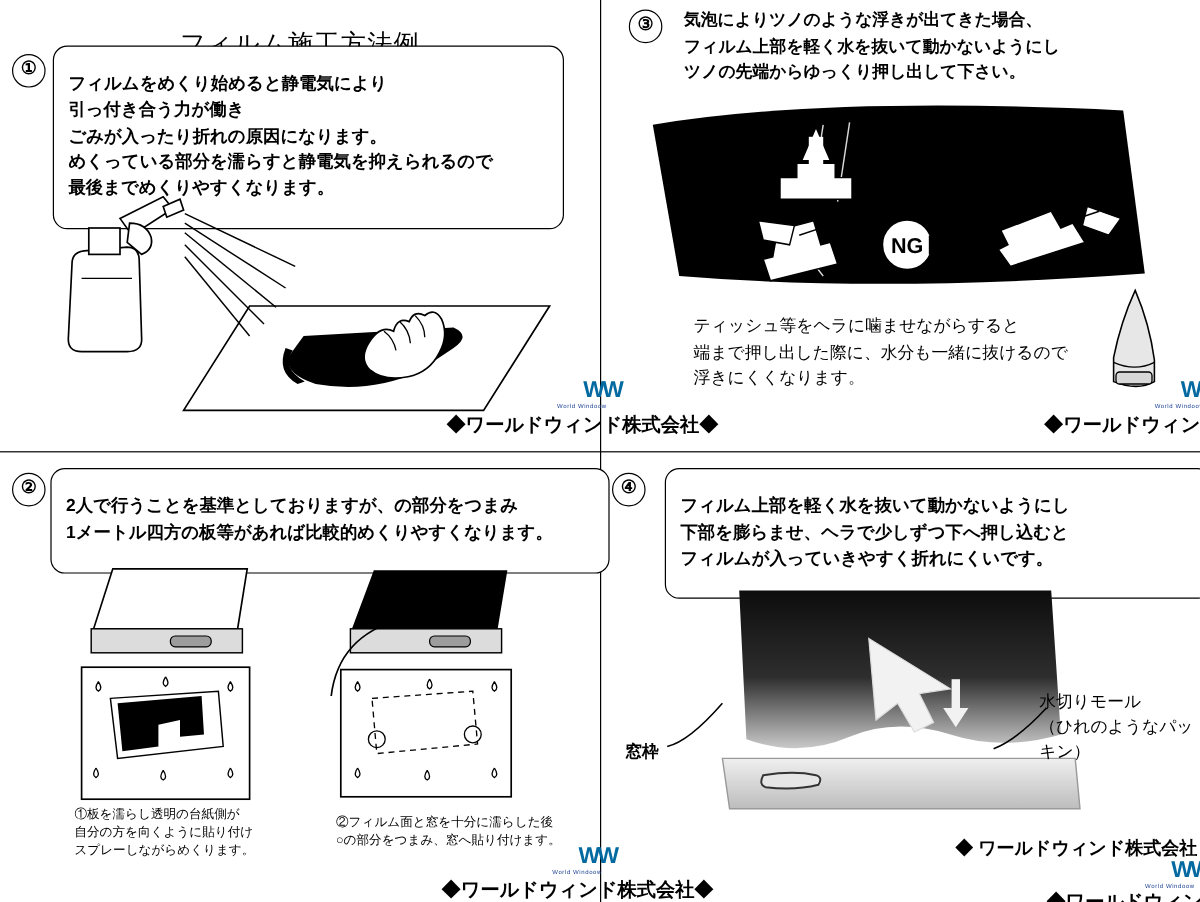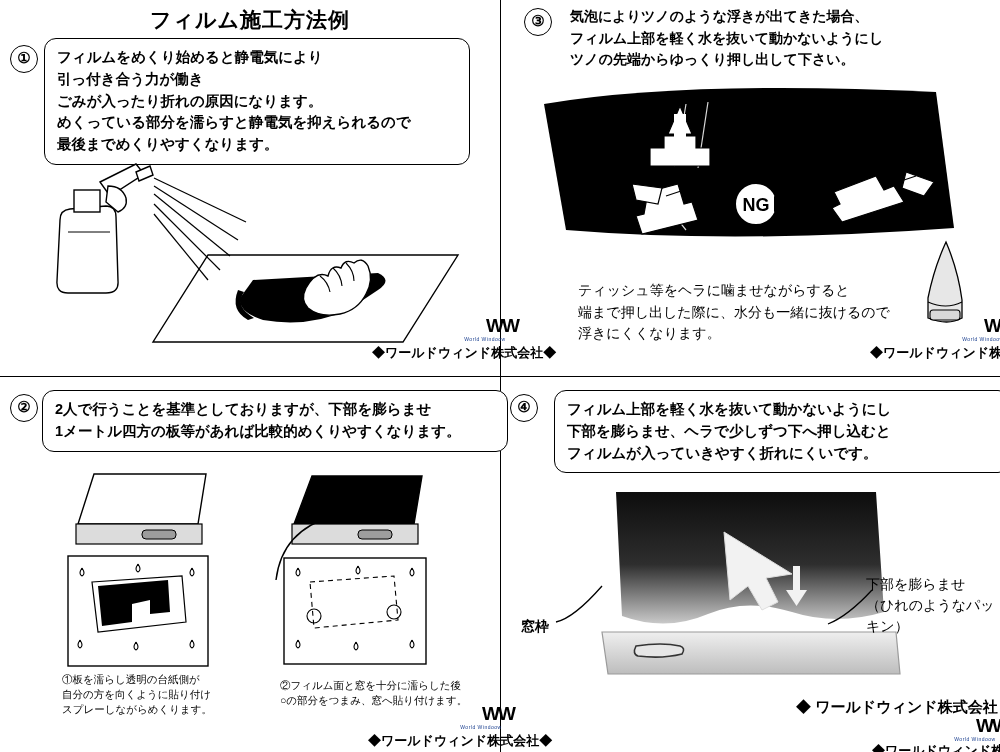--- a/index.html
+++ b/index.html
@@ -40,44 +40,44 @@
     height: 376px;
   }
   #q1 { left: 0; top: 0; }
   #q2 { left: 500px; top: 0; }
   #q3 { left: 0; top: 376px; }
   #q4 { left: 500px; top: 376px; }
 
   .main-title {
     position: absolute;
     left: 150px;
-    top: 6px;
+    top: 22px;
     font-size: 21px;
-    font-weight: bold;
+    font-weight: normal;
     letter-spacing: 1px;
   }
 
   .circle-num {
     position: absolute;
     width: 26px;
     height: 26px;
     border: 1.6px solid #000;
     border-radius: 50%;
     text-align: center;
     line-height: 24px;
     font-size: 15px;
     font-weight: bold;
   }
 
   .balloon {
     position: absolute;
     border: 1.6px solid #000;
     border-radius: 12px;
     background: #fff;
-    padding: 8px 12px;
+    padding: 21px 12px;
     font-size: 14.5px;
     line-height: 1.5;
     white-space: pre-line;
     font-weight: bold;
   }
 
   .plain-text {
     position: absolute;
     font-size: 14px;
     line-height: 1.55;
@@ -100,34 +100,34 @@
   }
 
   
   .logo {
     position: absolute;
     text-align: center;
   }
   .logo .ww {
     font-size: 19px;
     font-weight: bold;
-    color: #000000;
+    color: #0369a1;
     letter-spacing: -2px;
     line-height: 1;
     margin-left: 34px;
   }
   .logo .sub {
     font-size: 5px;
     color: #1a3f8f;
     letter-spacing: 0.5px;
     margin-top: 1px;
   }
   .credit {
     position: absolute;
-    font-size: 13px;
+    font-size: 16px;
     font-weight: bold;
     white-space: nowrap;
   }
   .credit.big {
     font-size: 15px;
   }
 
   svg { display: block; overflow: visible; }
   .fig { position: absolute; }
 </style>
@@ -234,36 +234,36 @@
     </div>
 
     <div class="fig" style="left:412px; top:240px;">
       <svg width="70" height="100" viewBox="0 0 70 100">
         <path d="M34,2 Q46,30 50,60 L50,78 Q36,86 16,78 L16,58 Q22,28 34,2 Z" fill="#e7e7e7" stroke="#000" stroke-width="1.3"></path>
         <path d="M16,62 Q34,70 50,62" fill="none" stroke="#000" stroke-width="1.1"></path>
         <rect x="18" y="70" width="30" height="10" rx="3" fill="#d8d8d8" stroke="#000" stroke-width="1.1"></rect>
       </svg>
     </div>
 
-    <div class="plain-text" style="left:78px; top:280px; width:380px;font-family:Liberation Serif, serif;">ティッシュ等をヘラに噛ませながらすると
+    <div class="plain-text" style="left:78px; top:262px; width:380px;font-family:Liberation Serif, serif;">ティッシュ等をヘラに噛ませながらすると
 端まで押し出した際に、水分も一緒に抜けるので
 浮きにくくなります。</div>
 
     <div class="logo" style="left:450px; top:316px;">
       <div class="ww">WW</div>
       <div class="sub">World Windoow</div>
     </div>
     <div class="credit" style="left:370px; top:344px;">◆ワールドウィンド株式会社◆</div>
   </div>
 
   <div class="quad" id="q3">
 
     <div class="circle-num" style="left:10px; top:18px;">②</div>
 
-    <div class="balloon" style="left:42px; top:14px; width:440px;">2人で行うことを基準としておりますが、下部を膨らませ
+    <div class="balloon" style="left:42px; top:14px; width:440px;">2人で行うことを基準としておりますが、の部分をつまみ
 1メートル四方の板等があれば比較的めくりやすくなります。</div>
 
     <div class="fig" style="left:58px; top:96px;">
       <svg width="160" height="200" viewBox="0 0 160 200">
 
         <polygon points="36,2 148,2 140,52 20,52" fill="#fff" stroke="#000" stroke-width="1.4"></polygon>
         <rect x="18" y="52" width="126" height="20" fill="#dcdcdc" stroke="#000" stroke-width="1.2"></rect>
         <rect x="84" y="58" width="34" height="9" rx="4" fill="#9d9d9d" stroke="#000" stroke-width="1"></rect>
 
         <rect x="10" y="84" width="140" height="110" fill="#fff" stroke="#000" stroke-width="1.4"></rect>
@@ -359,21 +359,21 @@
       </svg>
     </div>
 
     <div class="label-text bold" style="left:21px; top:240px;">窓枠</div>
     <div class="fig" style="left:54px; top:206px;">
       <svg width="60" height="46" viewBox="0 0 60 46">
         <path d="M2,40 q18,-4 46,-36" fill="none" stroke="#000" stroke-width="1.3"></path>
       </svg>
     </div>
 
-    <div class="label-text" style="left:366px; top:198px;">下部を膨らませ
+    <div class="label-text" style="left:366px; top:198px;">水切りモール
 （ひれのようなパッキン）</div>
     <div class="fig" style="left:326px; top:206px;">
       <svg width="50" height="46" viewBox="0 0 50 46">
         <path d="M2,42 q20,-8 44,-34" fill="none" stroke="#000" stroke-width="1.3"></path>
       </svg>
     </div>
 
     <div class="credit big" style="left:296px; top:322px;">◆ ワールドウィンド株式会社 ◆</div>
 
     <div class="logo" style="left:442px; top:340px;">

